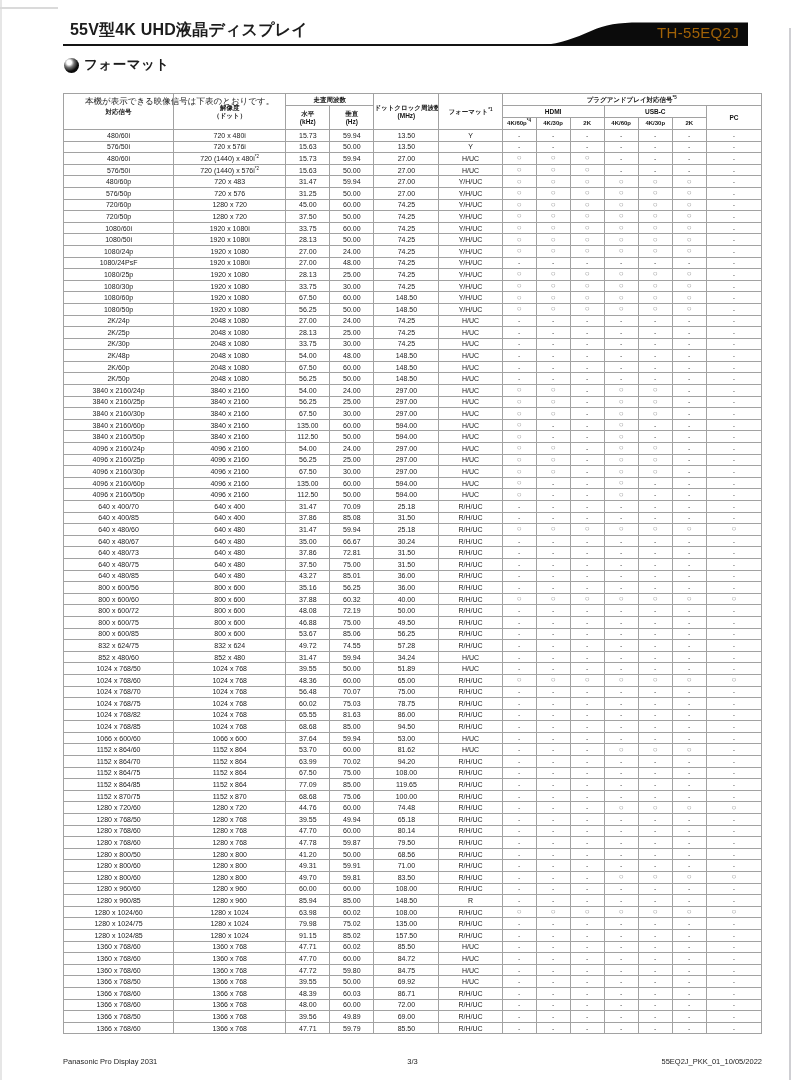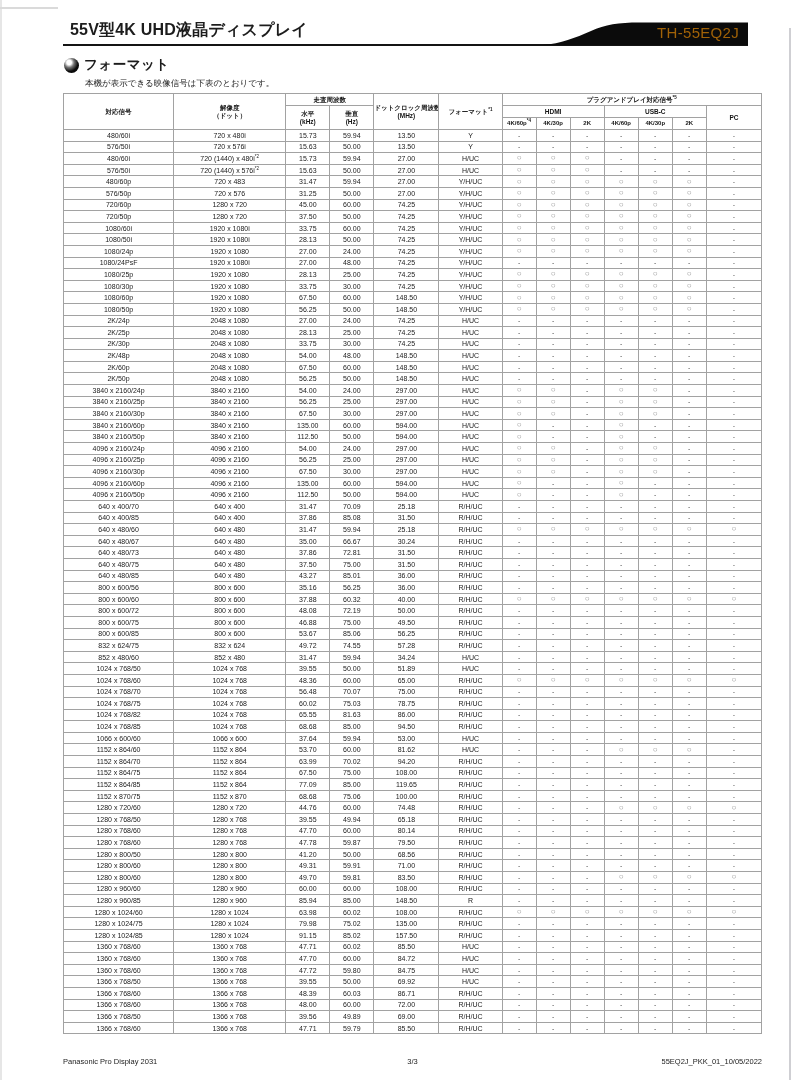--- a/index.html
+++ b/index.html
@@ -20,21 +20,21 @@
   .model-banner .model-text{
     position:absolute;right:9px;top:2px;color:#a16207;font-size:15px;font-weight:normal;letter-spacing:.3px;
   }
 
   .section-head{position:absolute;left:64px;top:56px;display:flex;align-items:center;}
   .sphere-icon{
     width:15px;height:15px;border-radius:50%;margin-right:5px;
     background:radial-gradient(circle at 34% 30%, #ffffff 0 16%, #777 34%, #0a0a0a 62%);
   }
   .section-title{font-size:13.5px;font-weight:bold;letter-spacing:.5px;}
-  .section-desc{position:absolute;left:85px;top:78px;font-size:8.5px;color:#222;}
+  .section-desc{position:absolute;left:85px;top:96px;font-size:8.5px;color:#222;}
 
   .table-wrap{position:absolute;left:63px;top:93px;}
   table.t{border-collapse:collapse;table-layout:fixed;width:699px;border:1px solid #6f6f6f;}
   .t th,.t td{
     border:1px solid #a2a2a2;text-align:center;vertical-align:middle;
     padding:0;overflow:hidden;white-space:nowrap;
   }
   .t th{font-size:6.5px;font-weight:bold;height:11px;line-height:1.15;color:#151515;}
   .t tr.subcols th{font-size:6px;font-weight:bold;}
   .t td{font-size:7px;height:10.6px;line-height:1;color:#1a1a1a;}

